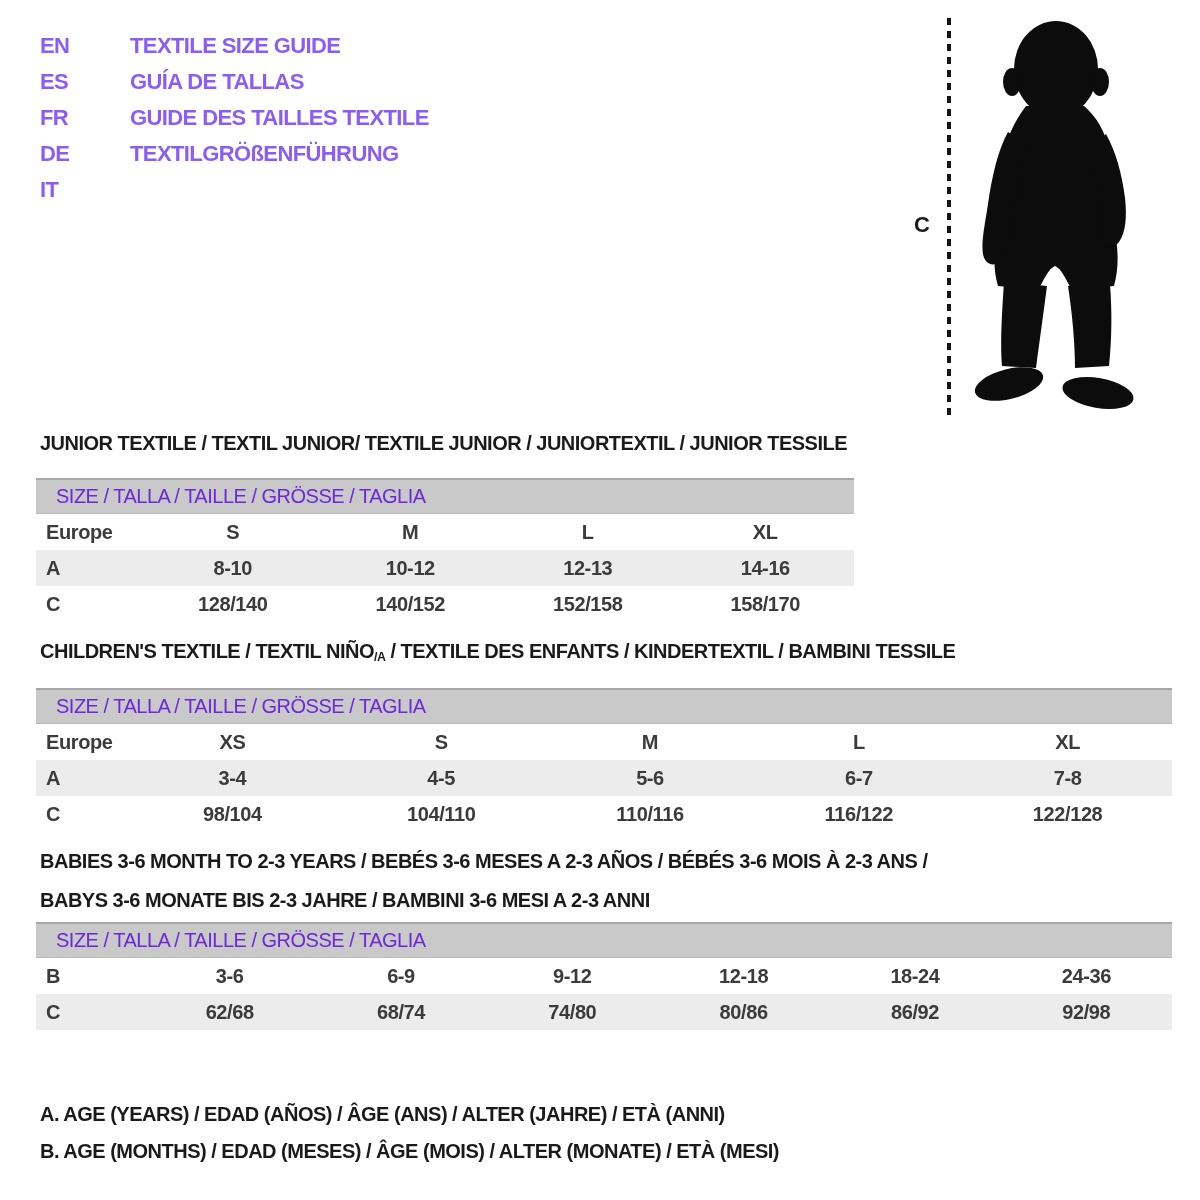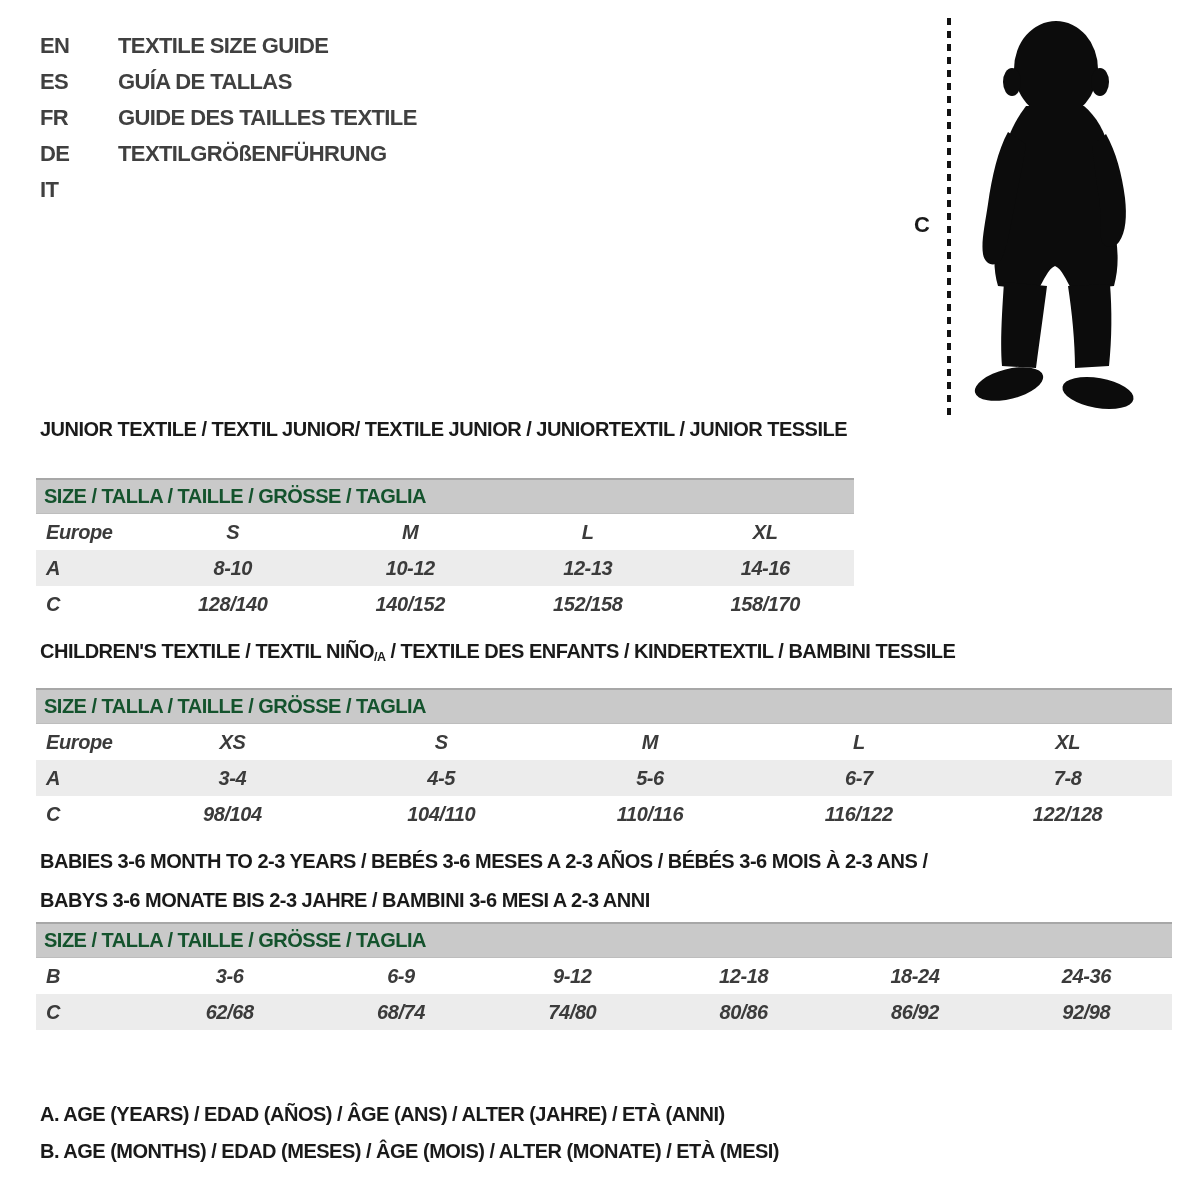--- a/index.html
+++ b/index.html
@@ -5,57 +5,57 @@
   * { margin:0; padding:0; box-sizing:border-box; }
   html,body { background:#ffffff; }
   body {
     width:1200px; height:1200px; position:relative; overflow:hidden;
     font-family:"Liberation Sans", sans-serif; color:#141414;
   }
 
   
   .lang-block { position:absolute; left:40px; top:28px; }
   .lang-row { display:flex; height:36px; align-items:center;
-              font-weight:bold; font-size:22px; letter-spacing:-0.6px; color:#404040; }
+              font-weight:bold; font-size:22px; letter-spacing:-0.6px; color:#8b5cf6;gap:12px; }
   .lang-code { width:78px; }
 
   
   .figure { position:absolute; left:900px; top:0; width:300px; height:440px; }
   .figure-label { position:absolute; left:14px; top:212px;
                   font-weight:bold; font-size:22px; color:#1a1a1a; }
   .dash-line { position:absolute; left:47px; top:18px; width:4px; height:400px;
                background:repeating-linear-gradient(to bottom,#121212 0 7px,transparent 7px 13px); }
   .silhouette { position:absolute; left:64px; top:14px; width:176px; height:406px; }
 
   
   .section-title { position:absolute; left:40px;
                    font-weight:bold; font-size:20px; letter-spacing:-0.5px;
                    color:#1a1a1a; white-space:nowrap; }
   .section-title .sub { font-size:0.62em; vertical-align:-0.28em; font-weight:bold; }
   #babies-title { line-height:39px; }
 
   
   .size-table { position:absolute; left:36px; }
-  .st-header { height:36px; line-height:33px; padding-left:8px;
+  .st-header { height:36px; line-height:33px; padding-left:20px;
                background:#c9c9c9; border-top:2px solid #a7a7a7; border-bottom:1px solid #bdbdbd;
-               font-weight:bold; font-size:20px; letter-spacing:-0.5px; color:#14532d; }
+               font-weight:normal; font-size:20px; letter-spacing:-0.5px; color:#6d28d9; }
   .trow { display:flex; height:36px; align-items:center;
-          font-weight:bold; font-size:20px; letter-spacing:-0.4px; color:#3b3b3b;font-style:italic; }
+          font-weight:bold; font-size:20px; letter-spacing:-0.4px; color:#3b3b3b; }
   .trow.shaded { background:#ececec; }
   .tlabel { padding-left:10px; flex:0 0 auto; }
   .t-junior .tlabel { width:108px; }
   .t-children .tlabel { width:92px; }
   .t-babies .tlabel { width:108px; }
   .tcell { flex:1 1 0; text-align:center; }
 
   #junior-table   { top:478px; width:818px; }
   #children-table { top:688px; width:1136px; }
   #babies-table   { top:922px; width:1136px; }
 
-  #junior-title   { top:418px; }
+  #junior-title   { top:432px; }
   #children-title { top:640px; }
   #babies-title   { top:842px; }
 
   
   .footnotes { position:absolute; left:40px; top:1096px; }
   .footnote { height:37px; display:flex; align-items:center;
               font-weight:bold; font-size:20px; letter-spacing:-0.5px; color:#1a1a1a; }
 </style>
 </head>
 <body>

